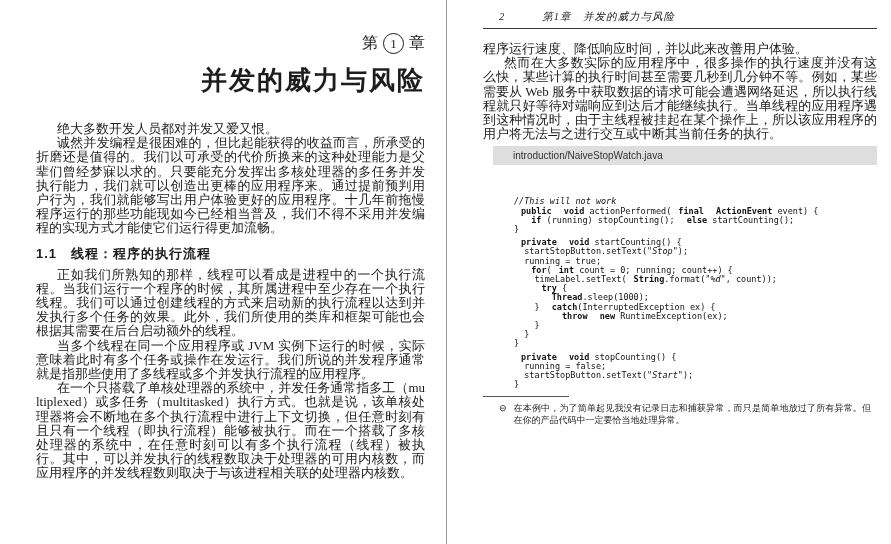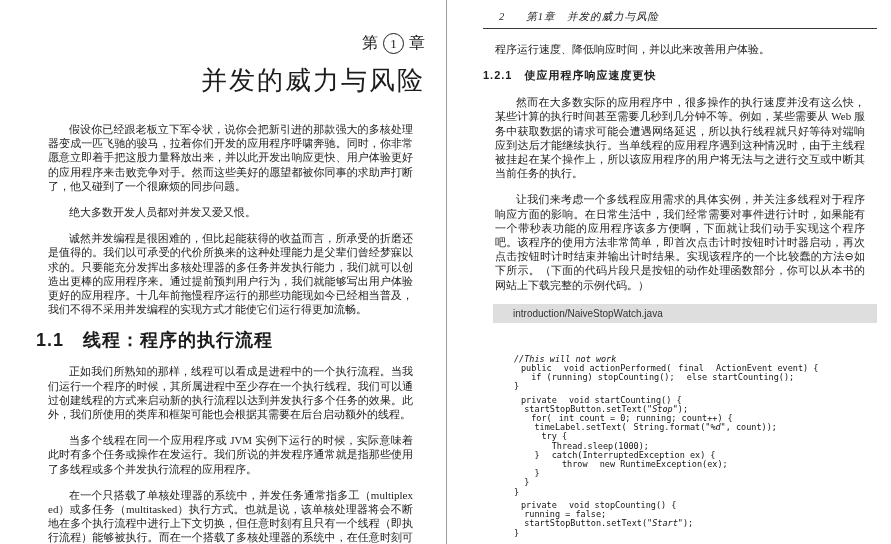--- a/index.html
+++ b/index.html
@@ -13,49 +13,49 @@
   .page-right{left:447px;width:444px;}
   .divider{position:absolute;left:446px;top:0;width:1px;height:544px;background:#9b9b9b;}
 
   
   .left-inner{position:absolute;left:36px;top:0;width:389px;}
   .chapter-line{margin-top:33px;display:flex;justify-content:flex-end;align-items:center;gap:5px;
     font-size:16px;color:#1c1c1c;}
   .circle-num{width:19px;height:19px;border:1.4px solid #1c1c1c;border-radius:50%;
     display:inline-flex;align-items:center;justify-content:center;font-size:13px;line-height:1;}
   .book-title{margin-top:9px;text-align:right;font-family:"Liberation Sans",sans-serif;
-    font-weight:normal;font-size:26px;letter-spacing:2px;}
+    font-weight:bold;font-size:26px;letter-spacing:2px;}
   .left-body{margin-top:24px;}
 
   
-  .para{margin:12px;font-size:11px;line-height:14.2px;text-align:justify;text-indent:21px;
+  .para{margin:0;font-size:13px;line-height:14.2px;text-align:justify;text-indent:21px;
     word-break:break-all;}
   .para.noindent{text-indent:0;}
-  .h2{font-family:"Liberation Sans",sans-serif;font-weight:bold;font-size:18px;
+  .h2{font-family:"Liberation Sans",sans-serif;font-weight:bold;font-size:13px;
     margin:9px 0 5px 0;letter-spacing:1px;}
   .h3{font-family:"Liberation Sans",sans-serif;font-weight:bold;font-size:11px;
     margin:8px 0 5px 0;letter-spacing:1px;}
 
   
   .right-inner{position:absolute;left:36px;top:0;width:394px;}
   .running-head{margin-top:10px;border-bottom:1px solid #3a3a3a;padding:0 0 4px 16px;
     display:flex;align-items:baseline;gap:22px;font-style:italic;font-size:10.5px;color:#222;}
-  .running-head .chap-ref{letter-spacing:1px;}
+  .running-head .chap-ref{letter-spacing:1px;margin-left:16px;}
   .right-body{margin-top:13px;}
 
   
   .code-box{margin-left:10px;margin-top:5px;}
   .code-title{background:#dedede;color:#333;font-family:"Liberation Sans",sans-serif;
     font-size:10px;padding:4px 22px 4px 20px;}
   .code-body{padding:4px 0 0 21px;font-family:"DejaVu Sans Mono",monospace;
     font-size:8.5px;line-height:9.2px;color:#111;}
   .code-line{white-space:pre;}
   .code-line.blank{height:4px;}
   .code-line.comment{font-style:italic;margin-top:28px;}
-  .code-line b{font-weight:normal;padding-left:7px;}
+  .code-line b{font-weight:bold;padding-left:7px;}
   .code-line i{font-style:italic;}
 
   
   .footnote{margin-top:7px;}
   .fn-rule{width:86px;border-top:1px solid #555;margin:0 0 5px 0;}
   .fn-body{display:flex;gap:7px;padding-left:16px;font-size:9px;line-height:12px;width:372px;}
   .fn-marker{flex:0 0 auto;}
   .fn-text{text-align:justify;word-break:break-all;}
 </style>
 </head>
@@ -63,56 +63,54 @@
 
 <div class="page page-left">
   <div class="left-inner">
     <div class="chapter-line">
       <span>第</span>
       <span class="circle-num">1</span>
       <span>章</span>
     </div>
     <div class="book-title">并发的威力与风险</div>
     <div class="left-body" id="left-blocks">
-        <p class="para">假设你已经跟老板立下军令状，说你会把新引进的那款强大的多核处理器变成一匹飞驰的骏马，拉着你们开发的应用程序呼啸奔驰。同时，你非常愿意立即着手把这股力量释放出来，并以此开发出响应更快、用户体验更好的应用程序来击败竞争对手。然而这些美好的愿望都被你同事的求助声打断了，他又碰到了一个很麻烦的同步问题。</p>
         <p class="para">绝大多数开发人员都对并发又爱又恨。</p>
         <p class="para">诚然并发编程是很困难的，但比起能获得的收益而言，所承受的折磨还是值得的。我们以可承受的代价所换来的这种处理能力是父辈们曾经梦寐以求的。只要能充分发挥出多核处理器的多任务并发执行能力，我们就可以创造出更棒的应用程序来。通过提前预判用户行为，我们就能够写出用户体验更好的应用程序。十几年前拖慢程序运行的那些功能现如今已经相当普及，我们不得不采用并发编程的实现方式才能使它们运行得更加流畅。</p>
         <div class="h2">1.1　线程：程序的执行流程</div>
         <p class="para">正如我们所熟知的那样，线程可以看成是进程中的一个执行流程。当我们运行一个程序的时候，其所属进程中至少存在一个执行线程。我们可以通过创建线程的方式来启动新的执行流程以达到并发执行多个任务的效果。此外，我们所使用的类库和框架可能也会根据其需要在后台启动额外的线程。</p>
         <p class="para">当多个线程在同一个应用程序或 JVM 实例下运行的时候，实际意味着此时有多个任务或操作在发运行。我们所说的并发程序通常就是指那些使用了多线程或多个并发执行流程的应用程序。</p>
         <p class="para">在一个只搭载了单核处理器的系统中，并发任务通常指多工（multiplexed）或多任务（multitasked）执行方式。也就是说，该单核处理器将会不断地在多个执行流程中进行上下文切换，但任意时刻有且只有一个线程（即执行流程）能够被执行。而在一个搭载了多核处理器的系统中，在任意时刻可以有多个执行流程（线程）被执行。其中，可以并发执行的线程数取决于处理器的可用内核数，而应用程序的并发线程数则取决于与该进程相关联的处理器内核数。</p>
       </div>
   </div>
 </div>
 
 <div class="divider"></div>
 
 <div class="page page-right">
   <div class="right-inner">
     <div class="running-head">
       <span>2</span>
       <span class="chap-ref">第1章　并发的威力与风险</span>
     </div>
     <div class="right-body" id="right-blocks">
         <p class="para noindent">程序运行速度、降低响应时间，并以此来改善用户体验。</p>
-        <div class="h3">1.2.1　使应用程序响应速度更快</div>
         <p class="para">然而在大多数实际的应用程序中，很多操作的执行速度并没有这么快，某些计算的执行时间甚至需要几秒到几分钟不等。例如，某些需要从 Web 服务中获取数据的请求可能会遭遇网络延迟，所以执行线程就只好等待对端响应到达后才能继续执行。当单线程的应用程序遇到这种情况时，由于主线程被挂起在某个操作上，所以该应用程序的用户将无法与之进行交互或中断其当前任务的执行。</p>
-        <p class="para">让我们来考虑一个多线程应用需求的具体实例，并关注多线程对于程序响应方面的影响。在日常生活中，我们经常需要对事件进行计时，如果能有一个带秒表功能的应用程序该多方便啊，下面就让我们动手实现这个程序吧。该程序的使用方法非常简单，即首次点击计时按钮时计时器启动，再次点击按钮时计时结束并输出计时结果。实现该程序的一个比较蠢的方法⊖如下所示。（下面的代码片段只是按钮的动作处理函数部分，你可以从本书的网站上下载完整的示例代码。）</p>
       </div>
 
     <div class="code-box">
       <div class="code-title">introduction/NaiveStopWatch.java</div>
       <div class="code-body" id="code-body">
           <div class="code-line comment">//This will not work</div>
           <div class="code-line"><b>public</b> <b>void</b> actionPerformed(<b>final</b> <b>ActionEvent</b> event) {</div>
           <div class="code-line">  <b>if</b> (running) stopCounting(); <b>else</b> startCounting();</div>
           <div class="code-line">}</div>
           <div class="code-line blank"></div>
           <div class="code-line"><b>private</b> <b>void</b> startCounting() {</div>
           <div class="code-line">  startStopButton.setText(<i>"Stop"</i>);</div>
+          <div class="code-line">  running = true;</div>
           <div class="code-line">  <b>for</b>(<b>int</b> count = 0; running; count++) {</div>
           <div class="code-line">    timeLabel.setText(<b>String</b>.format(<i>"%d"</i>, count));</div>
           <div class="code-line">    <b>try</b> {</div>
           <div class="code-line">      <b>Thread</b>.sleep(1000);</div>
           <div class="code-line">    } <b>catch</b>(InterruptedException ex) {</div>
           <div class="code-line">        <b>throw</b> <b>new</b> RuntimeException(ex);</div>
           <div class="code-line">    }</div>
           <div class="code-line">  }</div>
           <div class="code-line">}</div>
           <div class="code-line blank"></div>

